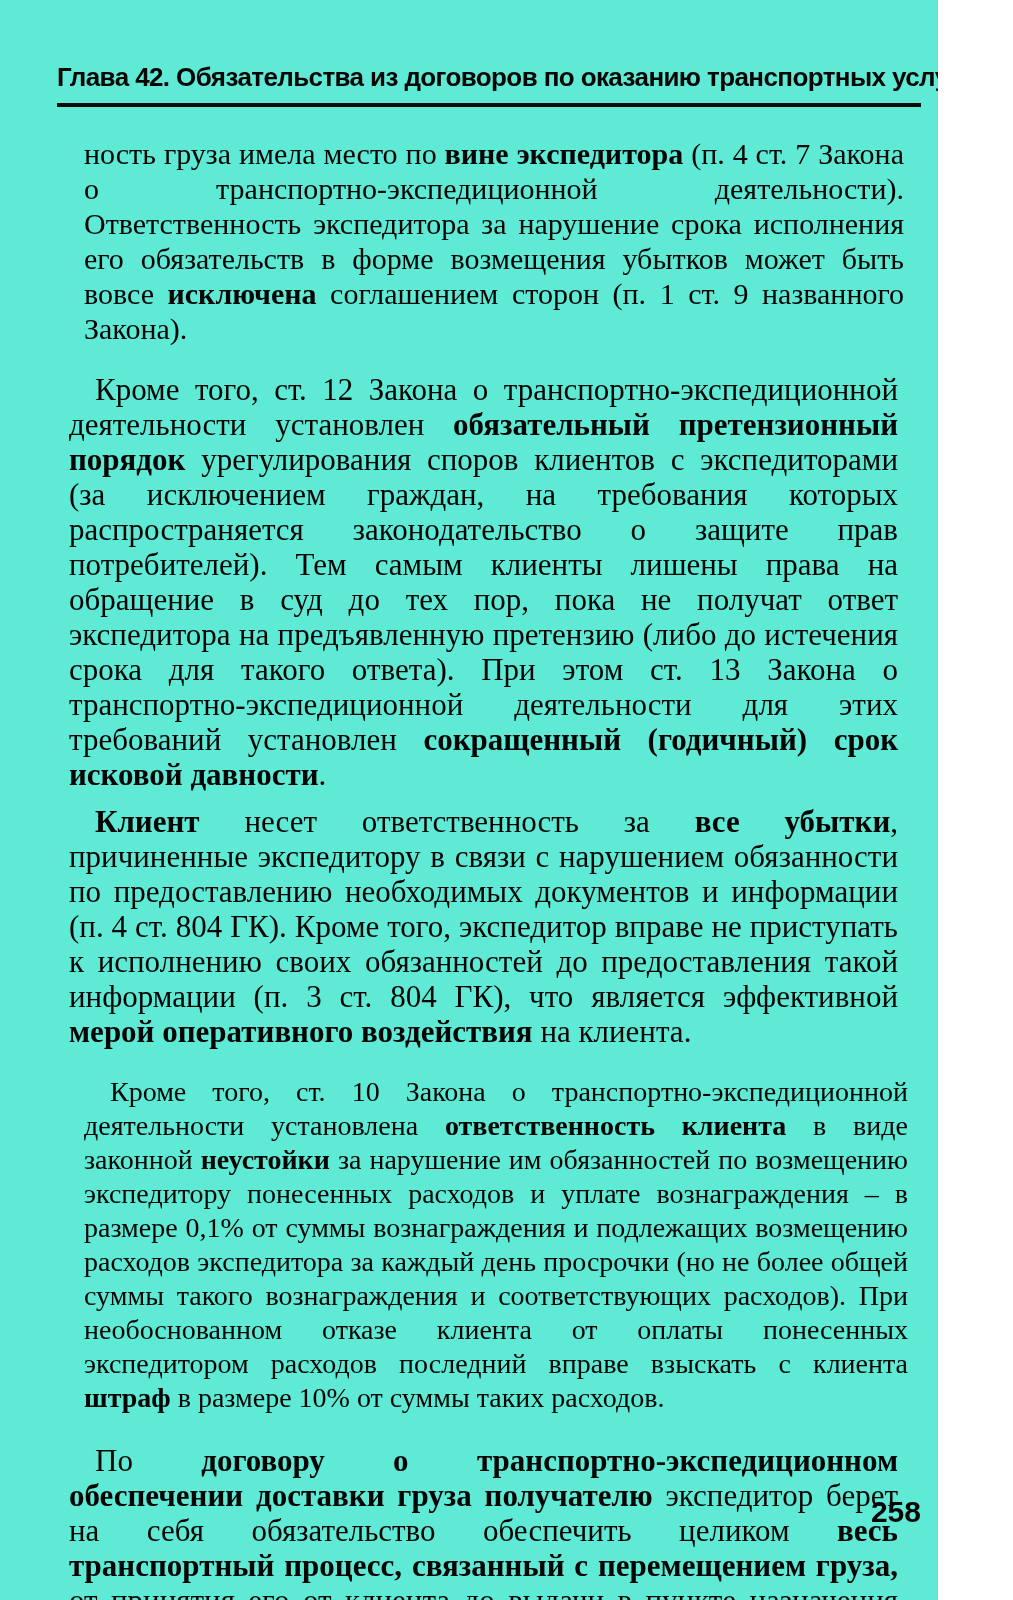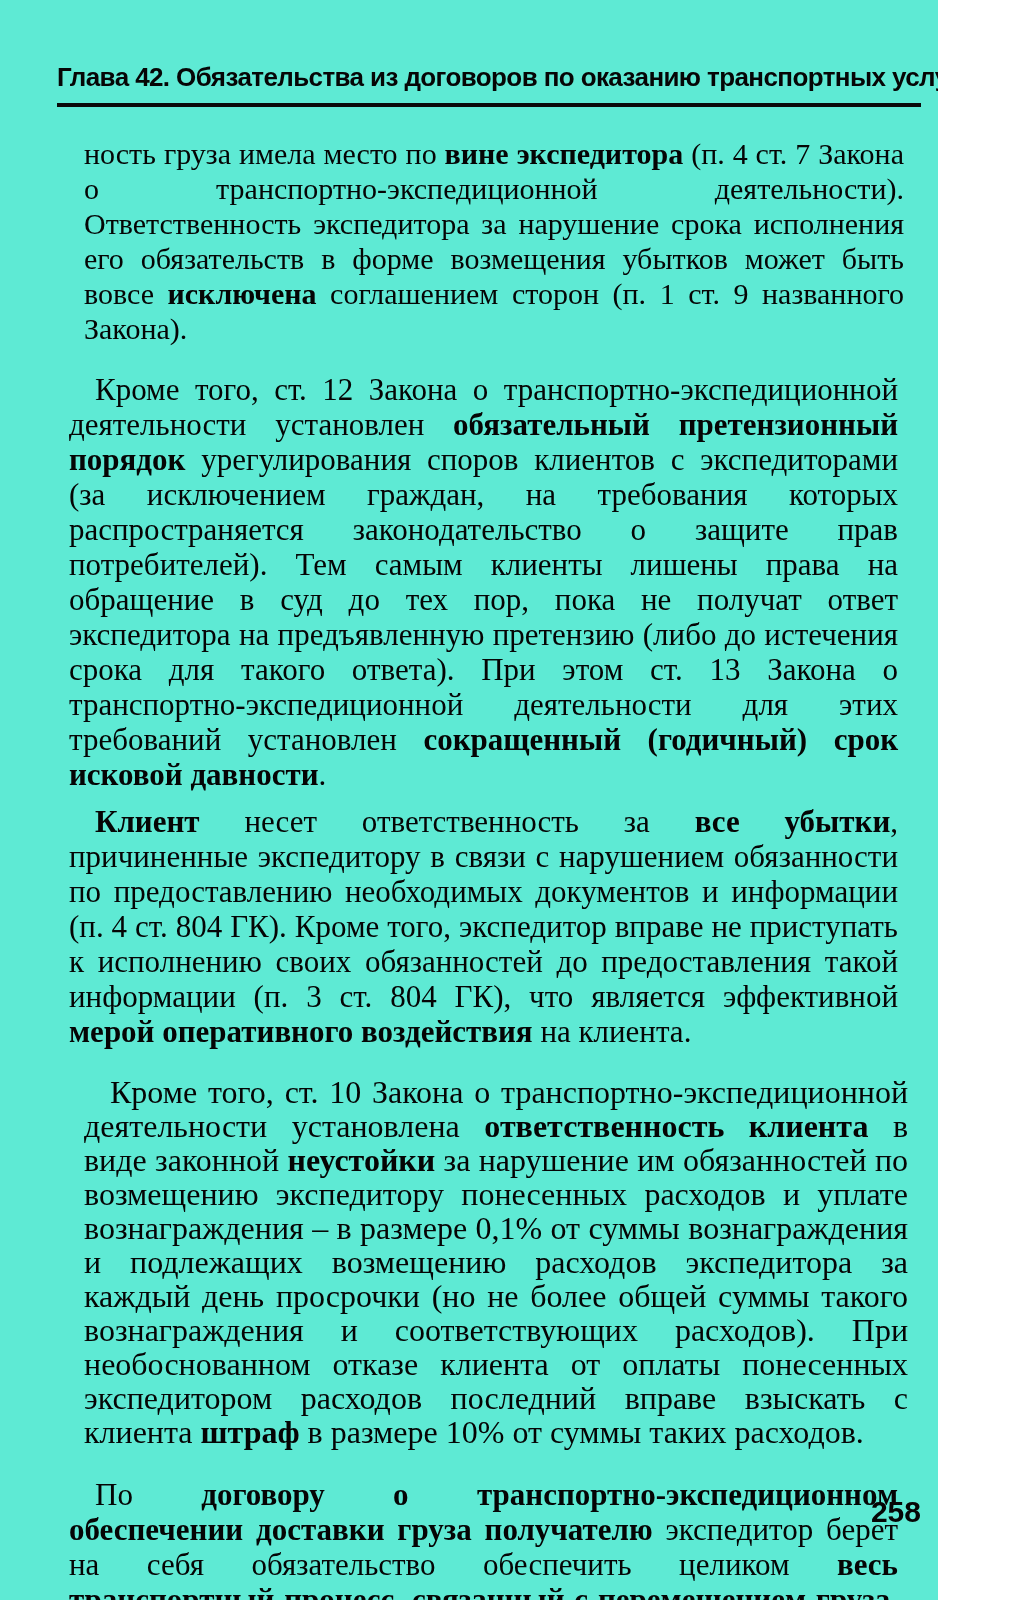--- a/index.html
+++ b/index.html
@@ -54,21 +54,21 @@
   .note-block {
     margin: 0 6px 0 27px;
     font-size: 30px;
     line-height: 35px;
     text-align: justify;
     text-indent: 0;
     color: #050505;
   }
   .petit-block {
     margin: 26px 2px 17px 27px;
-    font-size: 32px;
+    font-size: 28px;
     line-height: 34px;
     text-align: justify;
     text-indent: 26px;
     color: #050505;
   }
   .mt-para { margin-top: 26px; }
   .section-heading {
     margin: 24px 0 0 0;
     text-align: center;
     font-family: "Liberation Sans", "DejaVu Sans", sans-serif;

